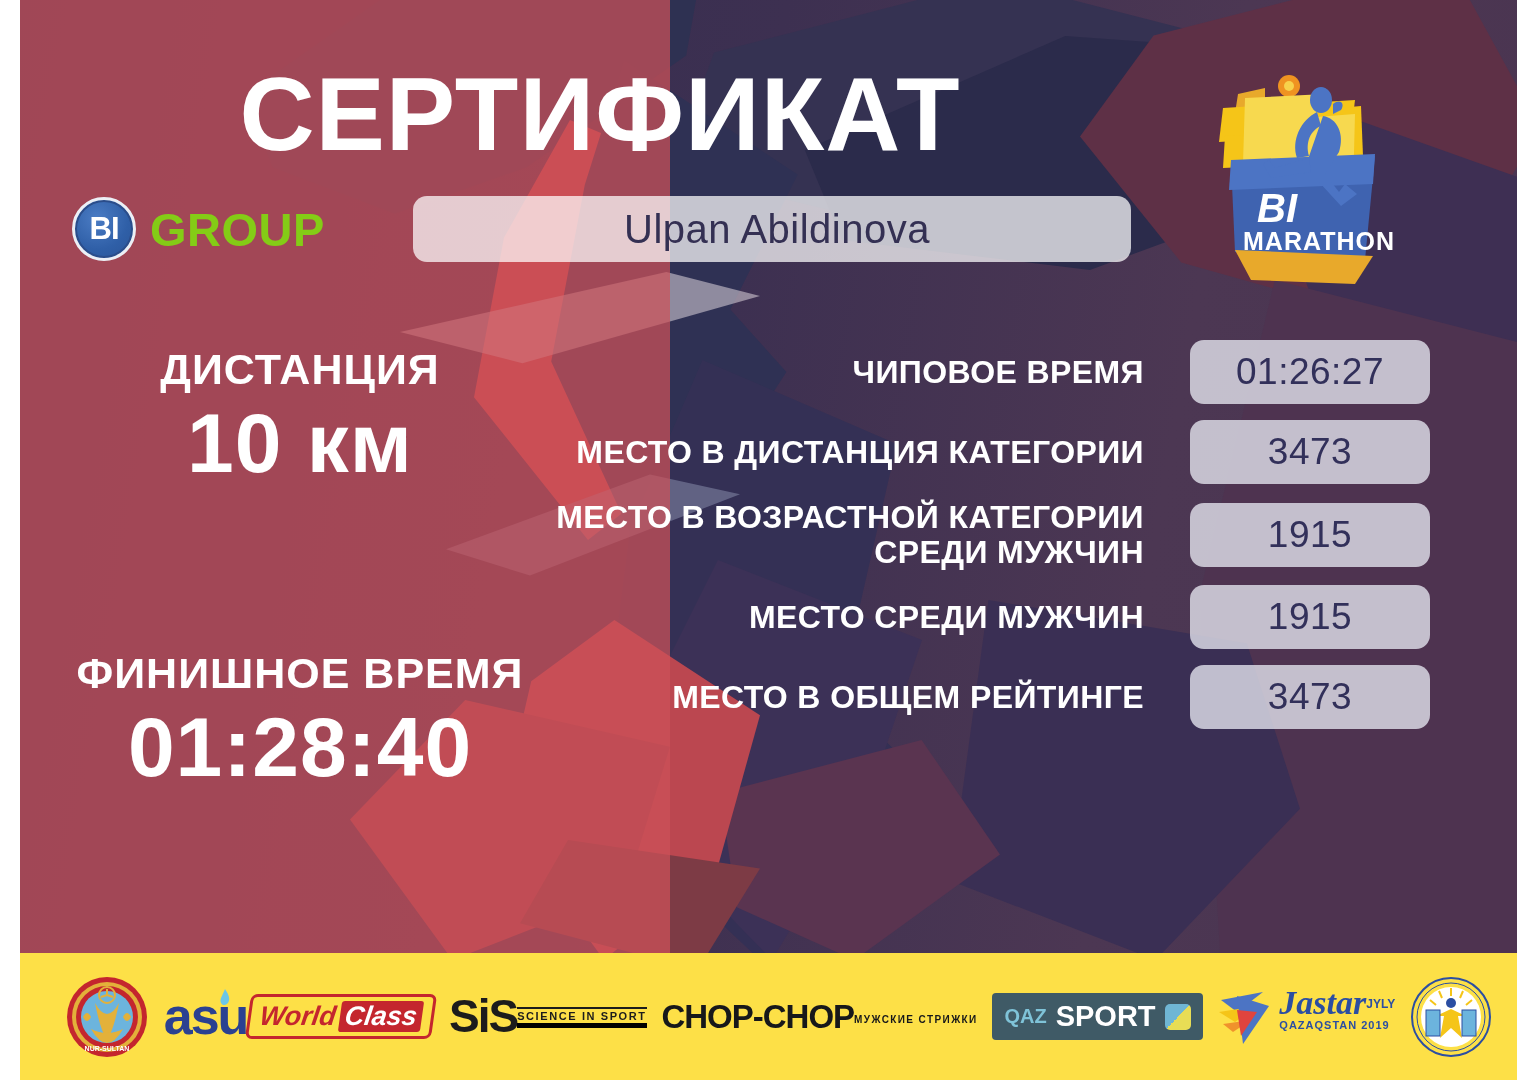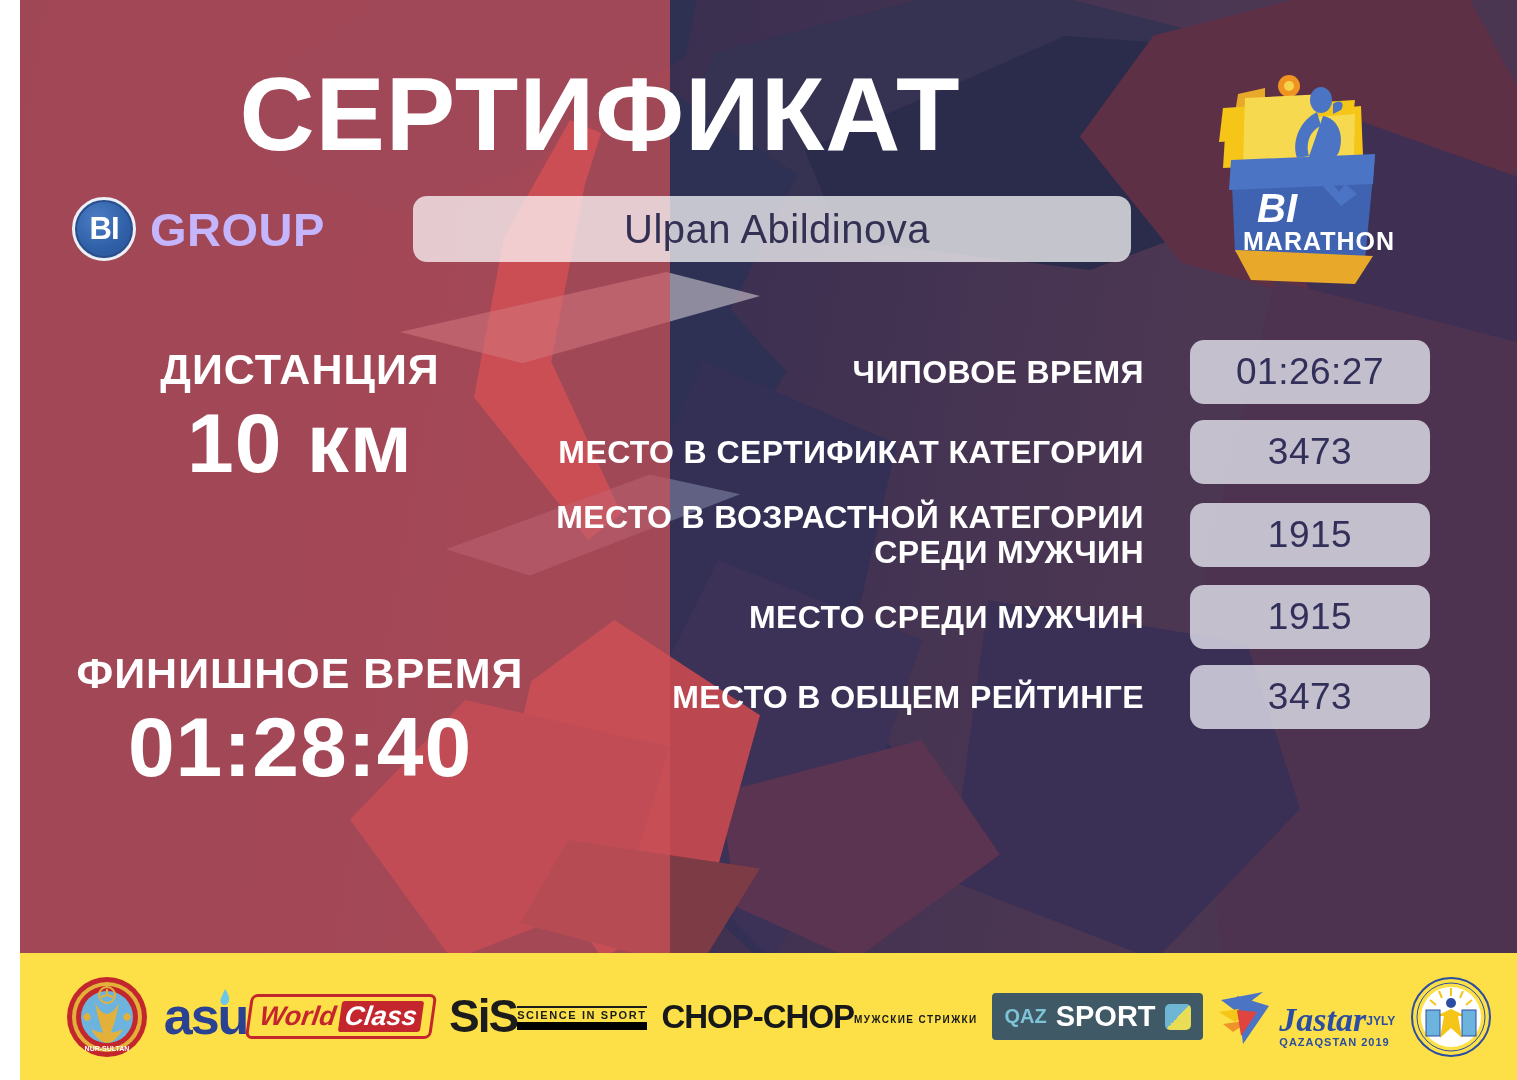--- a/index.html
+++ b/index.html
@@ -79,21 +79,21 @@
 
   
   .bigroup { position:absolute; left:52px; top:197px; display:flex; align-items:center; gap:14px; }
   .bi-circle {
     width:64px; height:64px; border-radius:50%;
     background:radial-gradient(circle at 38% 32%, #4b7cc4 0%, #2f5fa7 58%, #2b5497 100%);
     border:3px solid #eceff5; box-shadow:0 0 0 2px #2b4d8a inset;
     display:flex; align-items:center; justify-content:center;
   }
   .bi-circle span { color:#fff; font-weight:bold; font-size:31px; letter-spacing:-1px; }
-  .group-text { color:#c4b5fd; font-size:47px; font-weight:bold; letter-spacing:.5px; }
+  .group-text { color:#84cc16; font-size:47px; font-weight:bold; letter-spacing:.5px; }
 
   
   .marathon { position:absolute; left:1185px; top:64px; width:200px; height:238px; }
 
   
   .left-block { position:absolute; width:480px; left:40px; text-align:center; color:#fff; }
   .lbl-dist { top:346px; }
   .lbl-fin  { top:650px; }
   .left-block .cap {
     font-size:43px; font-weight:bold; letter-spacing:1px; line-height:1.08;
@@ -130,36 +130,36 @@
     display:flex; align-items:center; gap:4px; transform:skewX(-8deg);
   }
   .wc1 { color:#c4262e; font-weight:bold; font-size:27px; font-style:italic; }
   .wc2 { color:#fff; background:#c4262e; font-weight:bold; font-size:27px; font-style:italic;
          padding:0 5px; border-radius:3px; }
 
   
   .sis { text-align:center; }
   .sis .mark { font-size:46px; font-weight:bold; color:#1c1c1c; letter-spacing:-2px; line-height:.9; }
   .sis .sub  { font-size:11px; font-weight:bold; color:#1c1c1c; letter-spacing:1.6px;
-               border-top:2px solid #1c1c1c; border-bottom:8px solid #000000; margin-top:3px; padding:1px 0; }
+               border-top:2px solid #1c1c1c; border-bottom:5px solid #000000; margin-top:3px; padding:1px 0; }
 
   
   .chop { text-align:center;justify-content:flex-end; }
   .chop .mark { font-size:33px; font-weight:bold; color:#17181a; letter-spacing:-1px; }
   .chop .sub { font-size:10px; font-weight:bold; color:#17181a; letter-spacing:1.4px; margin-top:5px; }
 
   
   .qaz { background:#3f5a66; border-radius:4px; padding:7px 12px; display:flex; align-items:center; gap:9px; }
   .qaz .q1 { color:#7fc3d8; font-size:20px; font-weight:bold; }
   .qaz .q2 { color:#fff; font-size:29px; font-weight:bold; }
   .qaz .sq { width:26px; height:26px; border-radius:5px;
              background:linear-gradient(135deg,#6fb6d4 0 50%, #e8dd55 50% 100%); }
 
   
-  .jastar { display:flex; align-items:flex-end; gap:6px; }
+  .jastar { display:flex; align-items:flex-start; gap:6px; }
   .jastar .txt { line-height:1; }
   .jastar .j1 { font-family:"Liberation Serif", serif; font-style:italic; font-size:34px;
                 color:#2b4ea2; font-weight:bold; }
   .jastar .j2 { font-size:11px; font-weight:bold; color:#2b4ea2; letter-spacing:1px; }
   .jastar .j3 { font-size:12px; font-weight:bold; color:#2b4ea2; vertical-align:super; }
 
   
   .asu { display:flex; align-items:flex-start; }
   .asu .a1 { font-size:52px; font-weight:bold; color:#2b4191; letter-spacing:-2px; line-height:.95; }
 </style>
@@ -236,21 +236,21 @@
     <div class="cap">ФИНИШНОЕ ВРЕМЯ</div>
     <div class="big">01:28:40</div>
   </div>
 
   <div class="rows">
     <div class="row">
       <div class="rlabel">ЧИПОВОЕ ВРЕМЯ</div>
       <div class="rvalue">01:26:27</div>
     </div>
     <div class="row">
-      <div class="rlabel">МЕСТО В СЕРТИФИКАТ КАТЕГОРИИ</div>
+      <div class="rlabel">МЕСТО В ДИСТАНЦИЯ КАТЕГОРИИ</div>
       <div class="rvalue">3473</div>
     </div>
     <div class="row">
       <div class="rlabel">МЕСТО В ВОЗРАСТНОЙ КАТЕГОРИИ СРЕДИ МУЖЧИН</div>
       <div class="rvalue">1915</div>
     </div>
     <div class="row">
       <div class="rlabel">МЕСТО СРЕДИ МУЖЧИН</div>
       <div class="rvalue">1915</div>
     </div>

